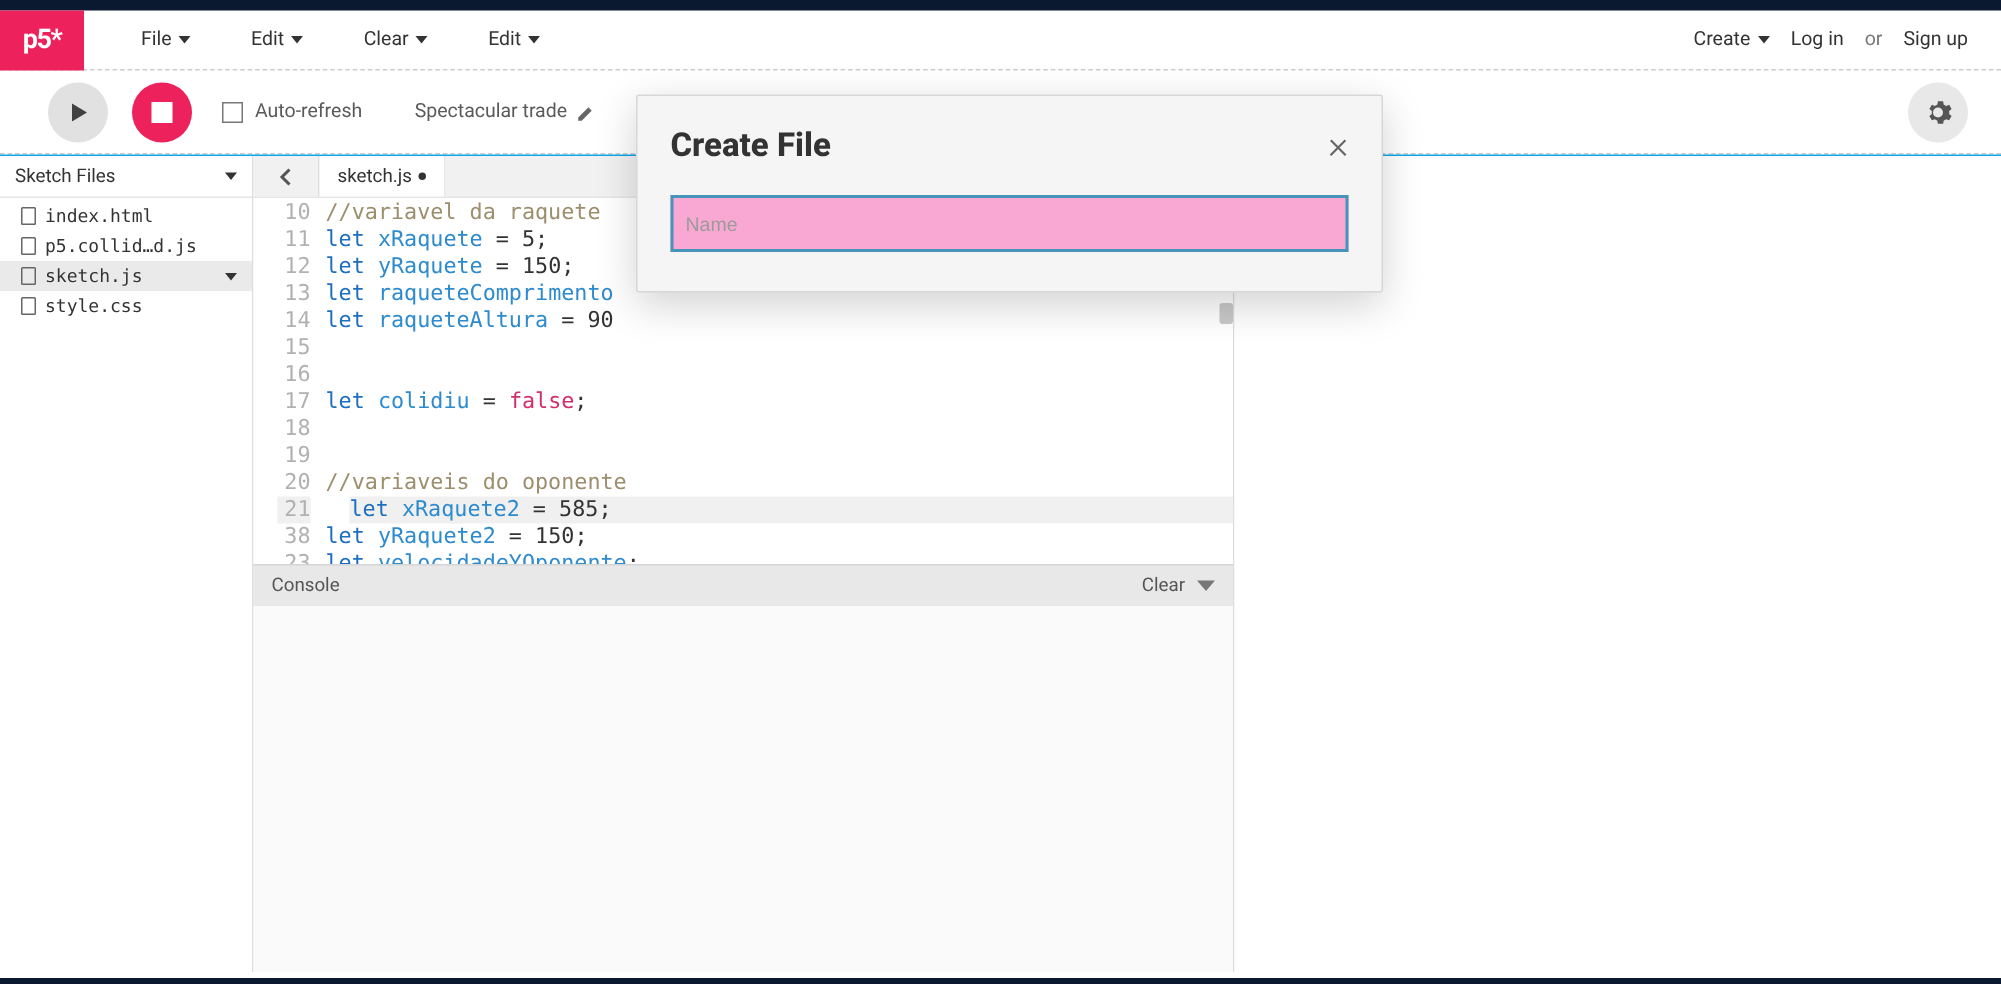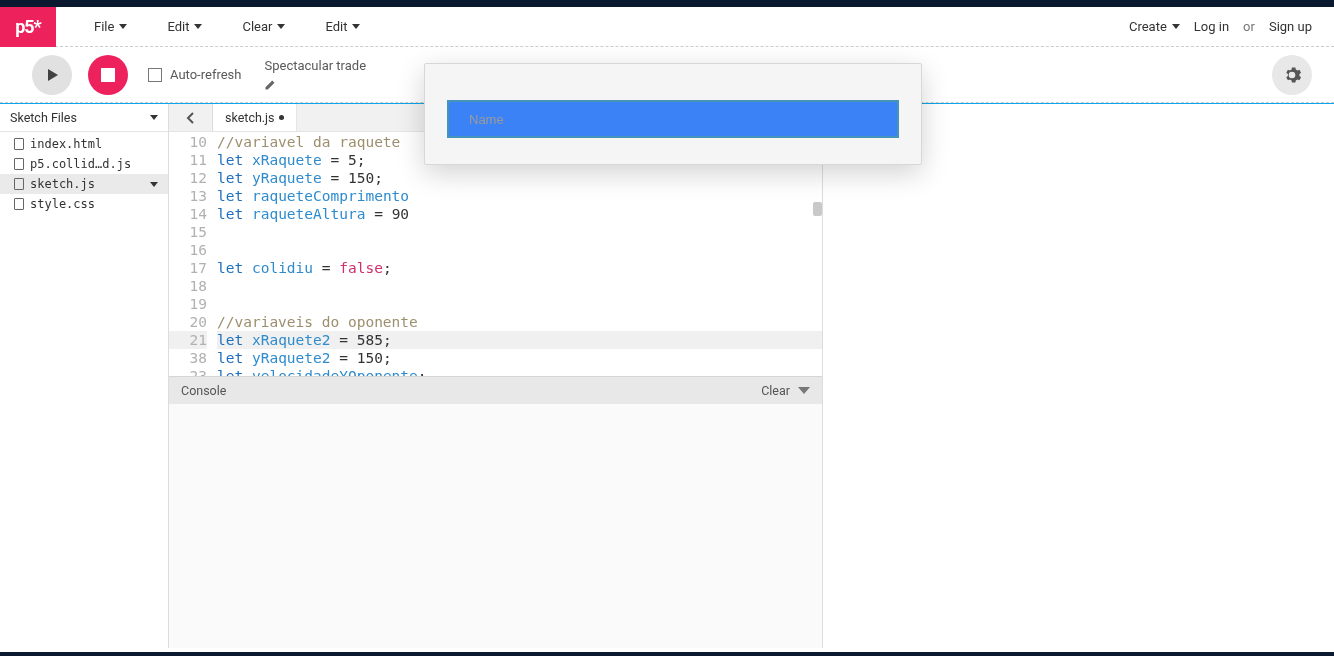--- a/index.html
+++ b/index.html
@@ -13,58 +13,58 @@
 .right-menu { margin-left:auto; display:flex; align-items:center; gap:14px; padding-right:22px; font-size:13px; }
 .right-menu .sep { color:#777; }
 .toolbar { height:56px; display:flex; align-items:center; padding:0 22px 0 32px; gap:16px; border-bottom:1px dashed #ccc; }
 .round { width:40px; height:40px; border-radius:50%; display:flex; align-items:center; justify-content:center; cursor:pointer; }
 .play { background:#e1e1e1; }
 .play svg { fill:#414141; }
 .stop { background:#ed225d; }
 .stop-sq { width:14px; height:14px; background:#fff; }
 .auto { display:flex; align-items:center; gap:8px; color:#5a5a5a; margin-left:4px; }
 .checkbox { width:14px; height:14px; border:1.5px solid #777; }
-.proj { margin-left:7px; color:#5a5a5a; display:flex; align-items:flex-start; gap:6px;flex-direction:column; }
+.proj { margin-left:19px; color:#5a5a5a; display:flex; align-items:flex-end; gap:6px; }
 .pencil { width:12px; height:12px; }
 .gear-wrap { margin-left:auto; width:40px; height:40px; border-radius:50%; background:#e8e8e8; display:flex; align-items:center; justify-content:center; cursor:pointer; }
 .main { display:flex; height:545px; border-top:1px solid #0ea5e9; }
 .sidebar { width:169px; border-right:1px solid #ddd; display:flex; flex-direction:column; }
 .side-head { height:28px; display:flex; align-items:center; justify-content:space-between; padding:0 10px; border-bottom:1px solid #e5e5e5; font-size:12.5px; color:#333; }
 .files { padding-top:2px; }
 .file { display:flex; align-items:center; gap:6px; padding:3px 10px 3px 14px; font-family:Menlo,Consolas,monospace; font-size:12px; color:#333; cursor:pointer; }
 .file.sel { background:#eaeaea; }
 .file .arrow { margin-left:auto; }
 .file-ico { width:10px; height:12px; border:1px solid #666; border-radius:1px; position:relative; }
 .tabbar { height:28px; display:flex; align-items:stretch; border-bottom:1px solid #e5e5e5; background:#f1f1f1; }
 .collapse { width:44px; border-right:1px solid #ddd; display:flex; align-items:center; justify-content:center; cursor:pointer; background:#f1f1f1; }
 .tab { padding:0 12px; display:flex; align-items:center; gap:4px; background:#fff; border-right:1px solid #e5e5e5; font-size:12.5px; }
 .dotmod { width:5px; height:5px; border-radius:50%; background:#333; }
 .code-wrap { flex:1; display:flex; overflow:hidden; background:#fff; position:relative; }
 .gutter { width:44px; background:#fff; text-align:right; padding:1px 6px 0 0; font-family:Menlo,Consolas,monospace; font-size:14.5px; color:#b1b1b1; line-height:18px; }
 .code { flex:1; font-family:Menlo,Consolas,monospace; font-size:14.5px; line-height:18px; padding:1px 0 0 4px; white-space:pre; overflow:hidden; }
 .ln { height:18px; }
-.hl { background:#f0f0f0; }
+.hl { background:#f0f0f0;margin-left:16px; }
 .kw { color:#1e6fbf; }
 .var { color:#2e8bce; }
 .num { color:#333; }
 .bool { color:#d12f6c; }
 .cm { color:#9d8f6e; }
 .editor-split { width:654px; border-right:1px solid #ddd; display:flex; flex-direction:column; }
 .scrollthumb { position:absolute; right:0; top:70px; width:9px; height:14px; background:#c9c9c9; border-radius:2px; }
 .console-head { height:28px; background:#e8e8e8; border-top:1px solid #d5d5d5; display:flex; align-items:center; justify-content:space-between; padding:0 12px; font-size:12.5px; color:#555; }
 .console-head .right { display:flex; align-items:center; gap:8px; }
 .chev { width:0; height:0; border-left:6px solid transparent; border-right:6px solid transparent; border-top:7px solid #777; }
 .console-body { flex:1; background:#fafafa; }
 .preview { flex:1; background:#fff; }
 .modal { position:absolute; left:424px; top:63px; width:498px; background:#f5f5f5; border:1px solid #d7d7d7; border-radius:2px; box-shadow:0 8px 28px rgba(0,0,0,0.18); padding:18px 22px 26px; }
 .modal-head { display:flex; align-items:center; justify-content:space-between; }
 .modal-title { font-size:22px; font-weight:800; color:#333; }
 .close-x { font-size:26px; color:#666; cursor:pointer; font-weight:300; }
 .modal-body { display:flex; gap:12px; margin-top:18px; }
-.name-input { flex:1; height:38px; border:2px solid #4694b9; background:#3b82f6; padding:0 20px; font-size:13px; color:#333; outline:none; }
+.name-input { flex:1; height:38px; border:2px solid #4694b9; background:#f9a8d4; padding:0 8px; font-size:13px; color:#333; outline:none; }
 .name-input::placeholder { color:#9b9b9b; }
 .add-btn { width:104px; height:38px; border:2px solid #333; background:#f5f5f5; font-weight:700; font-size:13px; color:#1d1d1d; cursor:pointer; }
 .bottom-strip { position:absolute; bottom:0; left:0; right:0; height:4px; background:#0a1930; }
 .gutter .ln.hl { background:#f0f0f0; }
 </style>
 </head>
 <body>
 
 <div class="topbar"></div>
 
@@ -189,18 +189,22 @@
           <span>Clear</span>
           <span class="chev"></span>
         </div>
     </div>
     <div class="console-body"></div>
   </div>
   <div class="preview"></div>
 </div>
 
 <div class="modal">
+  <div class="modal-head">
+    <div class="modal-title">Create File</div>
+    <div class="close-x">×</div>
+  </div>
   <div class="modal-body">
     <input class="name-input" placeholder="Name" style="">
   </div>
 </div>
 
 <div class="bottom-strip"></div>
 
 </body></html>

